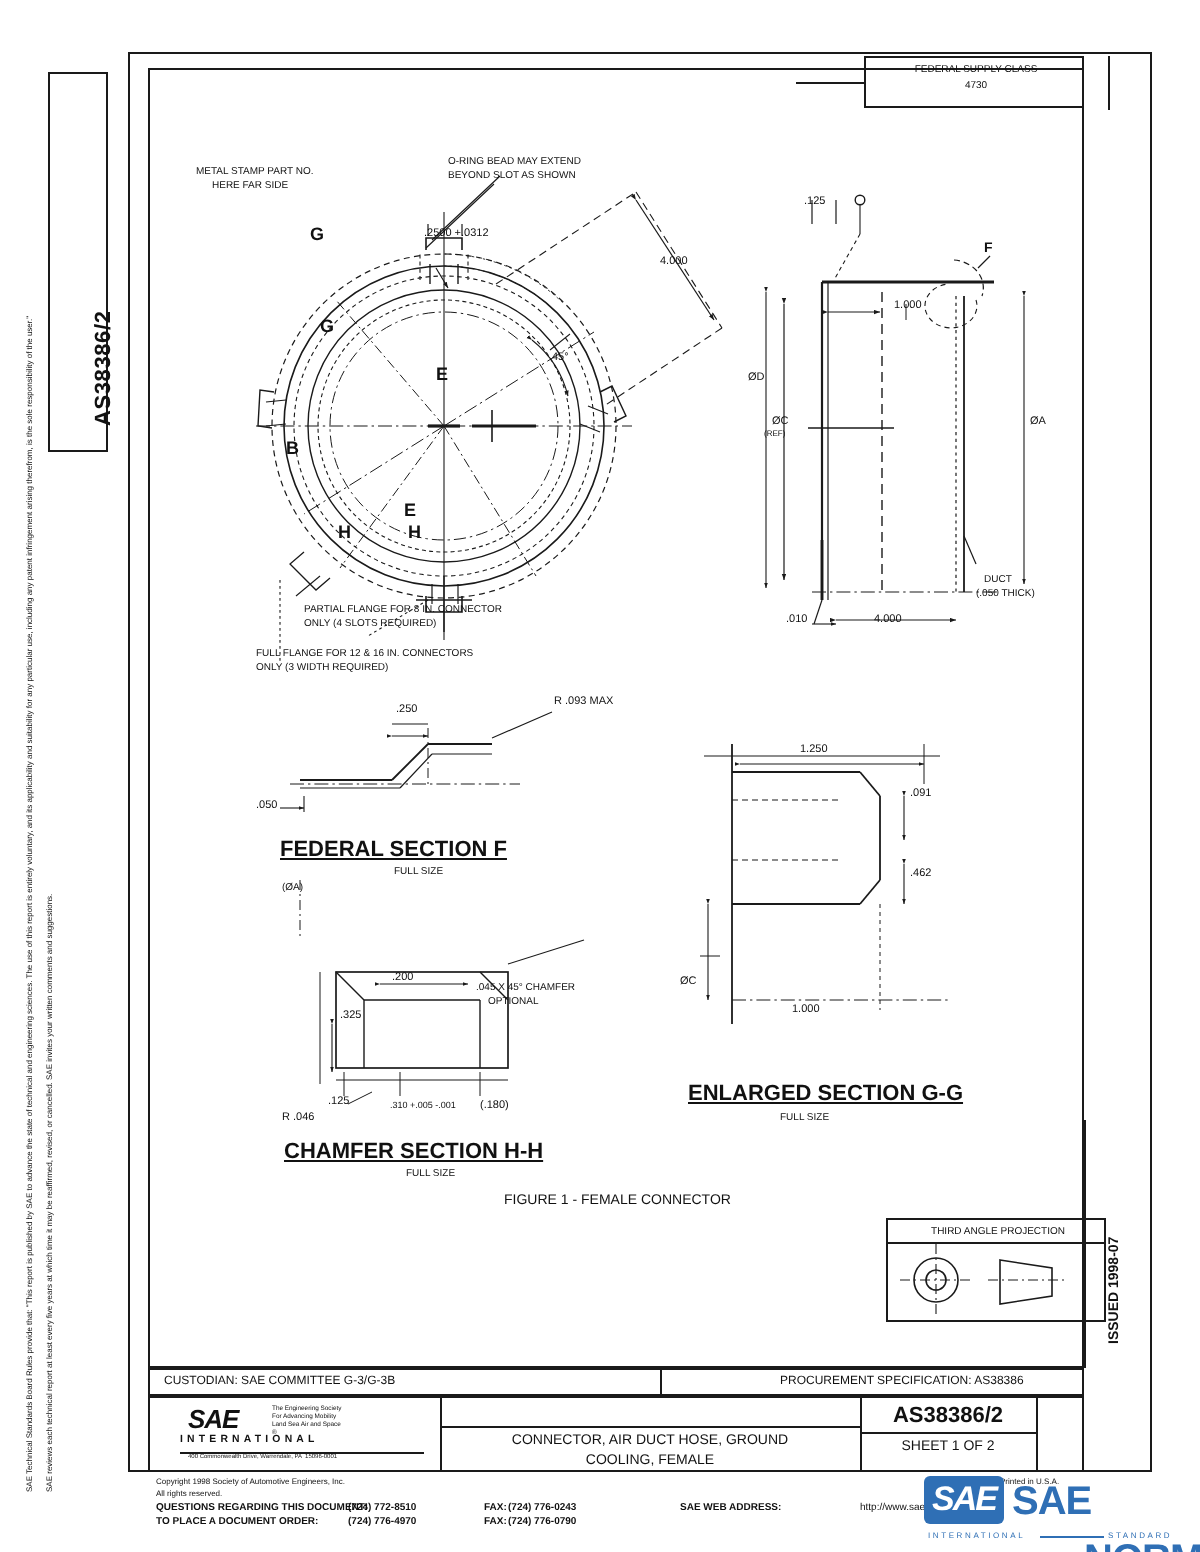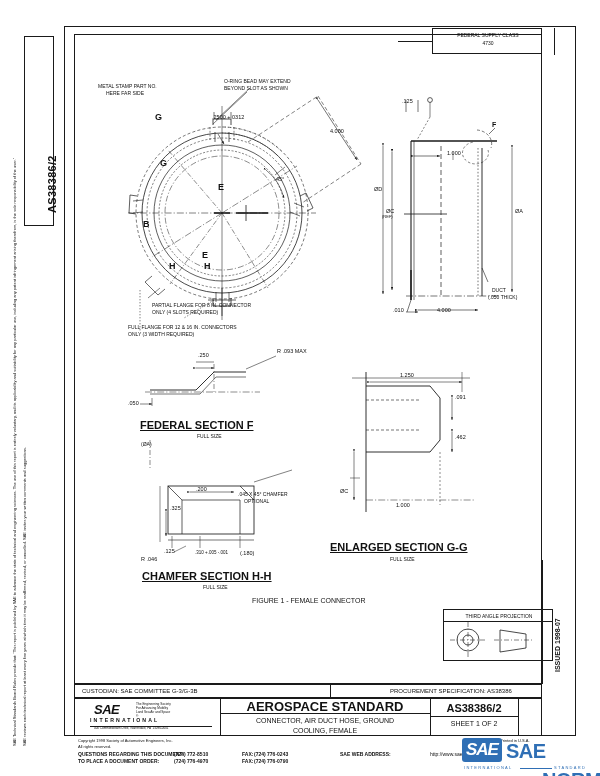--- a/index.html
+++ b/index.html
@@ -282,21 +282,21 @@
   <div class="t f45" style="left:195px;top:550px;">.310 +.005 -.001</div>
   <div class="t f55" style="left:240px;top:550px;">(.180)</div>
   <div class="t f11 b u" style="left:142px;top:570px;">CHAMFER SECTION H-H</div>
   <div class="t f5" style="left:203px;top:585px;">FULL SIZE</div>
 
   <div class="t f55" style="left:400px;top:372px;">1.250</div>
   <div class="t f55" style="left:455px;top:394px;">.091</div>
   <div class="t f55" style="left:455px;top:434px;">.462</div>
   <div class="t f55" style="left:396px;top:502px;">1.000</div>
   <div class="t f55" style="left:340px;top:488px;">ØC</div>
-  <div class="t f11 b u" style="left:330px;top:541px;">ENLARGED SECTION G-G</div>
+  <div class="t f11 b u" style="left:344px;top:541px;">ENLARGED SECTION G-G</div>
   <div class="t f5" style="left:390px;top:557px;">FULL SIZE</div>
 
   <div class="t f7" style="left:252px;top:597px;">FIGURE 1 - FEMALE CONNECTOR</div>
 
   <div class="bx" style="left:443px;top:609px;width:110px;height:52px;">
     <div class="t f5 ctr" style="left:0;top:4px;width:110px;">THIRD ANGLE PROJECTION</div>
   </div>
   <div class="ln hl" style="left:443px;top:621px;width:110px;"></div>
 
   <div class="vert f7 b" style="left:554px;top:672px;transform:rotate(-90deg);">ISSUED 1998-07</div>
@@ -307,21 +307,20 @@
   <div class="t f6" style="left:82px;top:688px;">CUSTODIAN: SAE COMMITTEE G-3/G-3B</div>
   <div class="t f6" style="left:390px;top:688px;">PROCUREMENT SPECIFICATION: AS38386</div>
 
   <div class="tb" style="left:74px;top:698px;width:468px;height:38px;"></div>
   <div class="ln vl" style="left:220px;top:698px;height:38px;"></div>
   <div class="ln vl" style="left:430px;top:698px;height:38px;"></div>
   <div class="ln vl" style="left:518px;top:698px;height:38px;"></div>
   <div class="ln hl" style="left:220px;top:713px;width:210px;"></div>
   <div class="ln hl" style="left:430px;top:716px;width:88px;"></div>
 
-  <div class="t f13 b ctr" style="left:220px;top:700px;width:210px;">AEROSPACE STANDARD</div>
   <div class="t f7 ctr" style="left:220px;top:717px;width:210px;">CONNECTOR, AIR DUCT HOSE, GROUND</div>
   <div class="t f7 ctr" style="left:220px;top:727px;width:210px;">COOLING, FEMALE</div>
   <div class="t f11 b ctr" style="left:430px;top:702px;width:88px;">AS38386/2</div>
   <div class="t f7 ctr" style="left:430px;top:720px;width:88px;">SHEET 1 OF 2</div>
 
   <div class="saebox" style="left:88px;top:702px;width:126px;height:30px;">
     <div class="t saeword" style="left:6px;top:1px;">SAE</div>
     <div class="t saeside" style="left:48px;top:0px;">The Engineering Society</div>
     <div class="t saeside" style="left:48px;top:4px;">For Advancing Mobility</div>
     <div class="t saeside" style="left:48px;top:8px;">Land Sea Air and Space</div>

